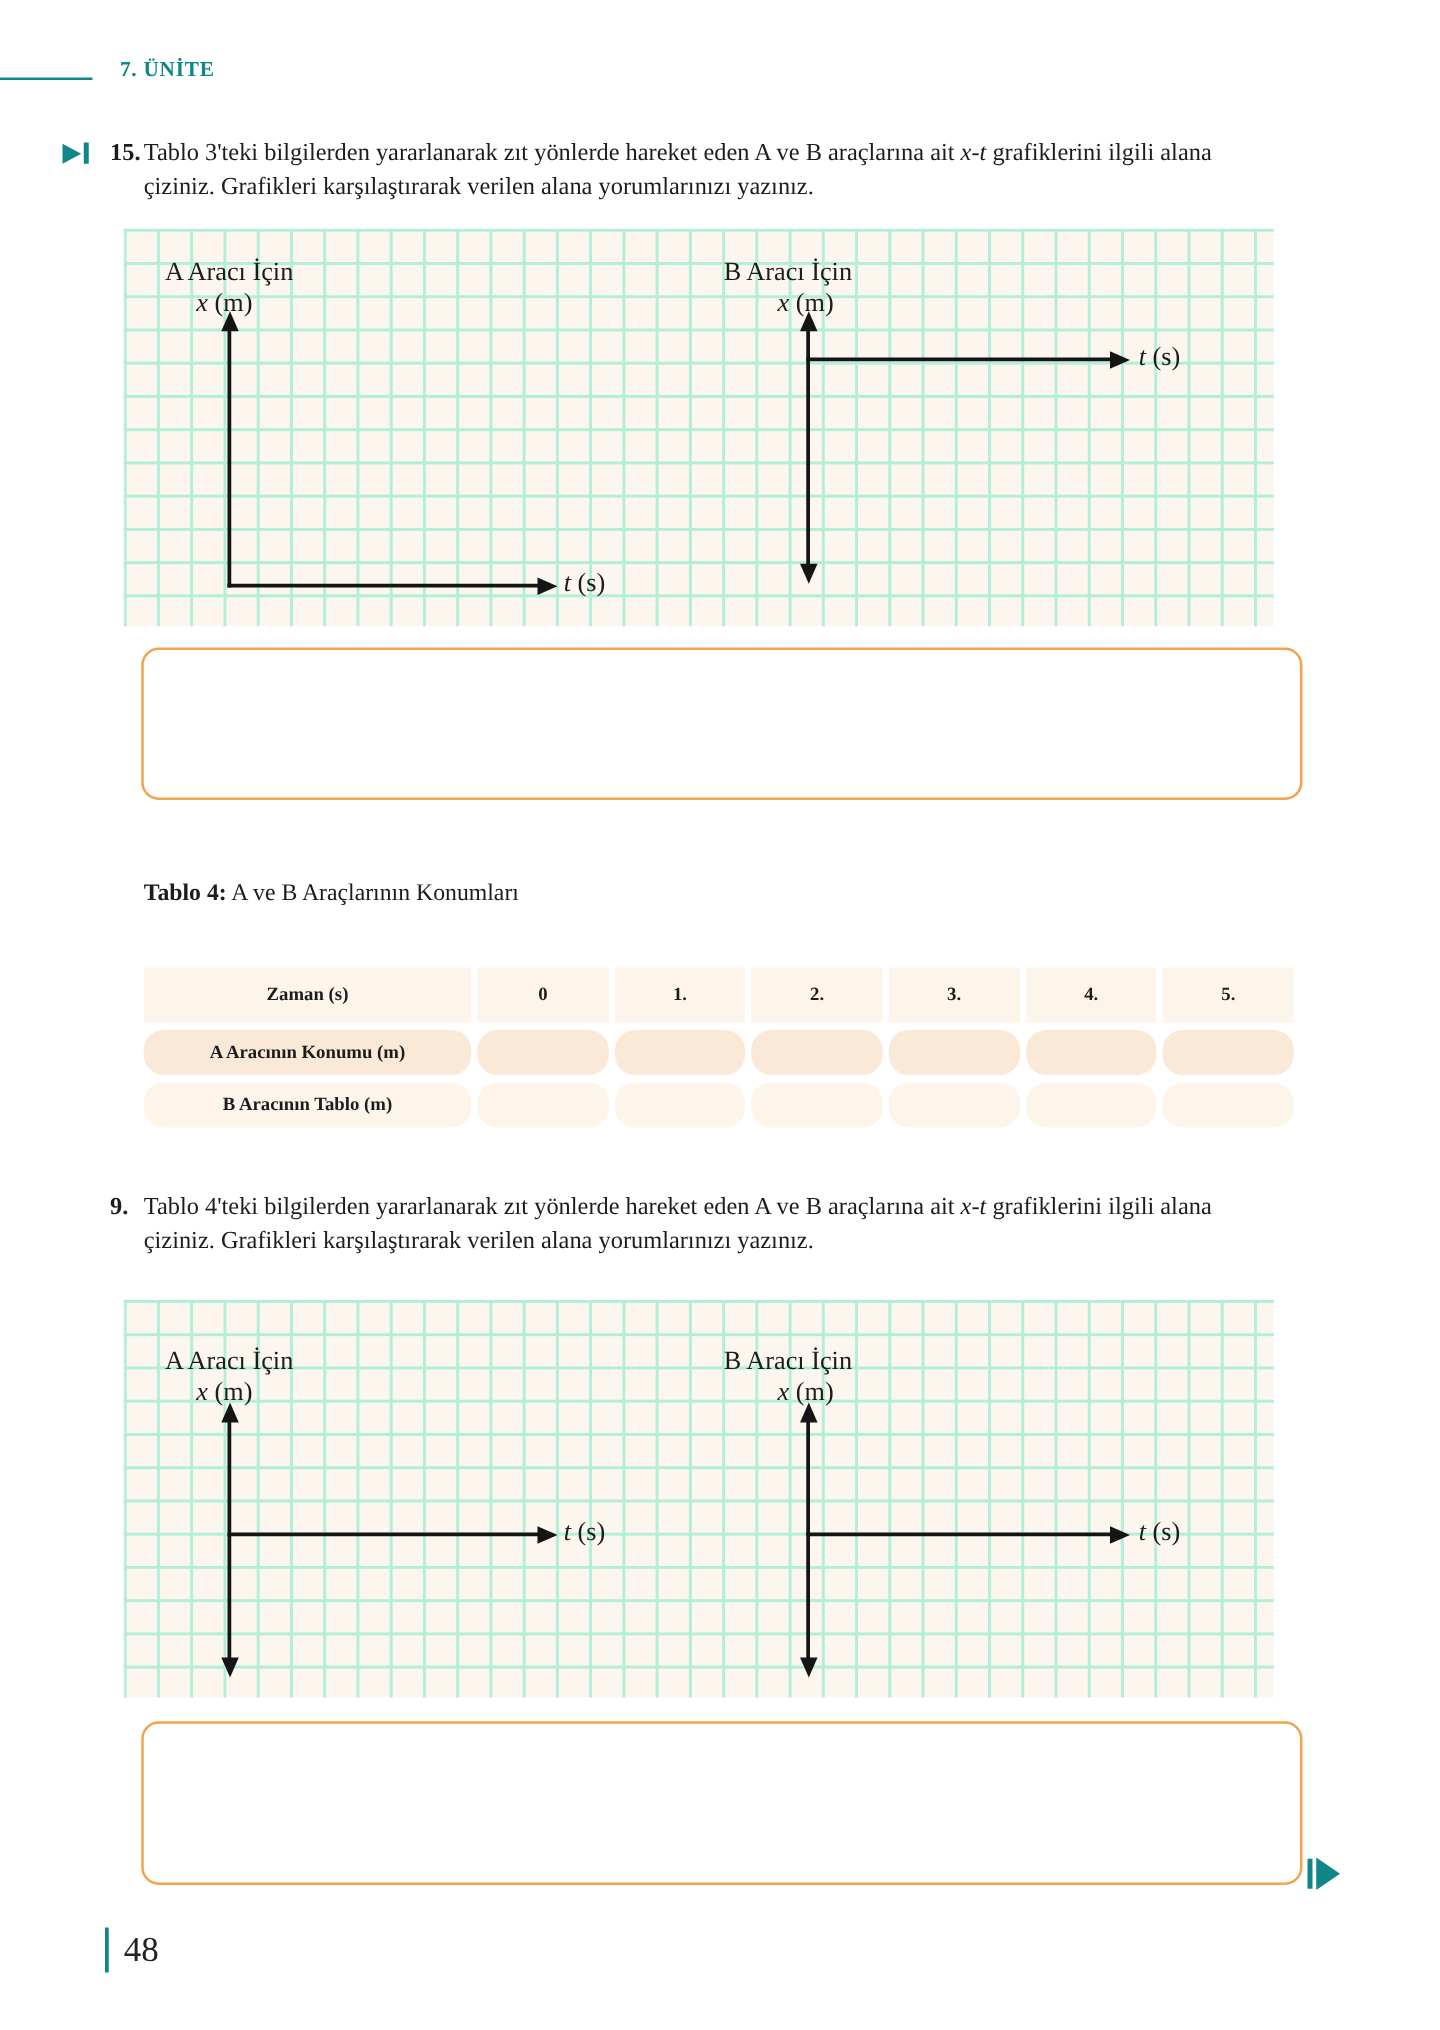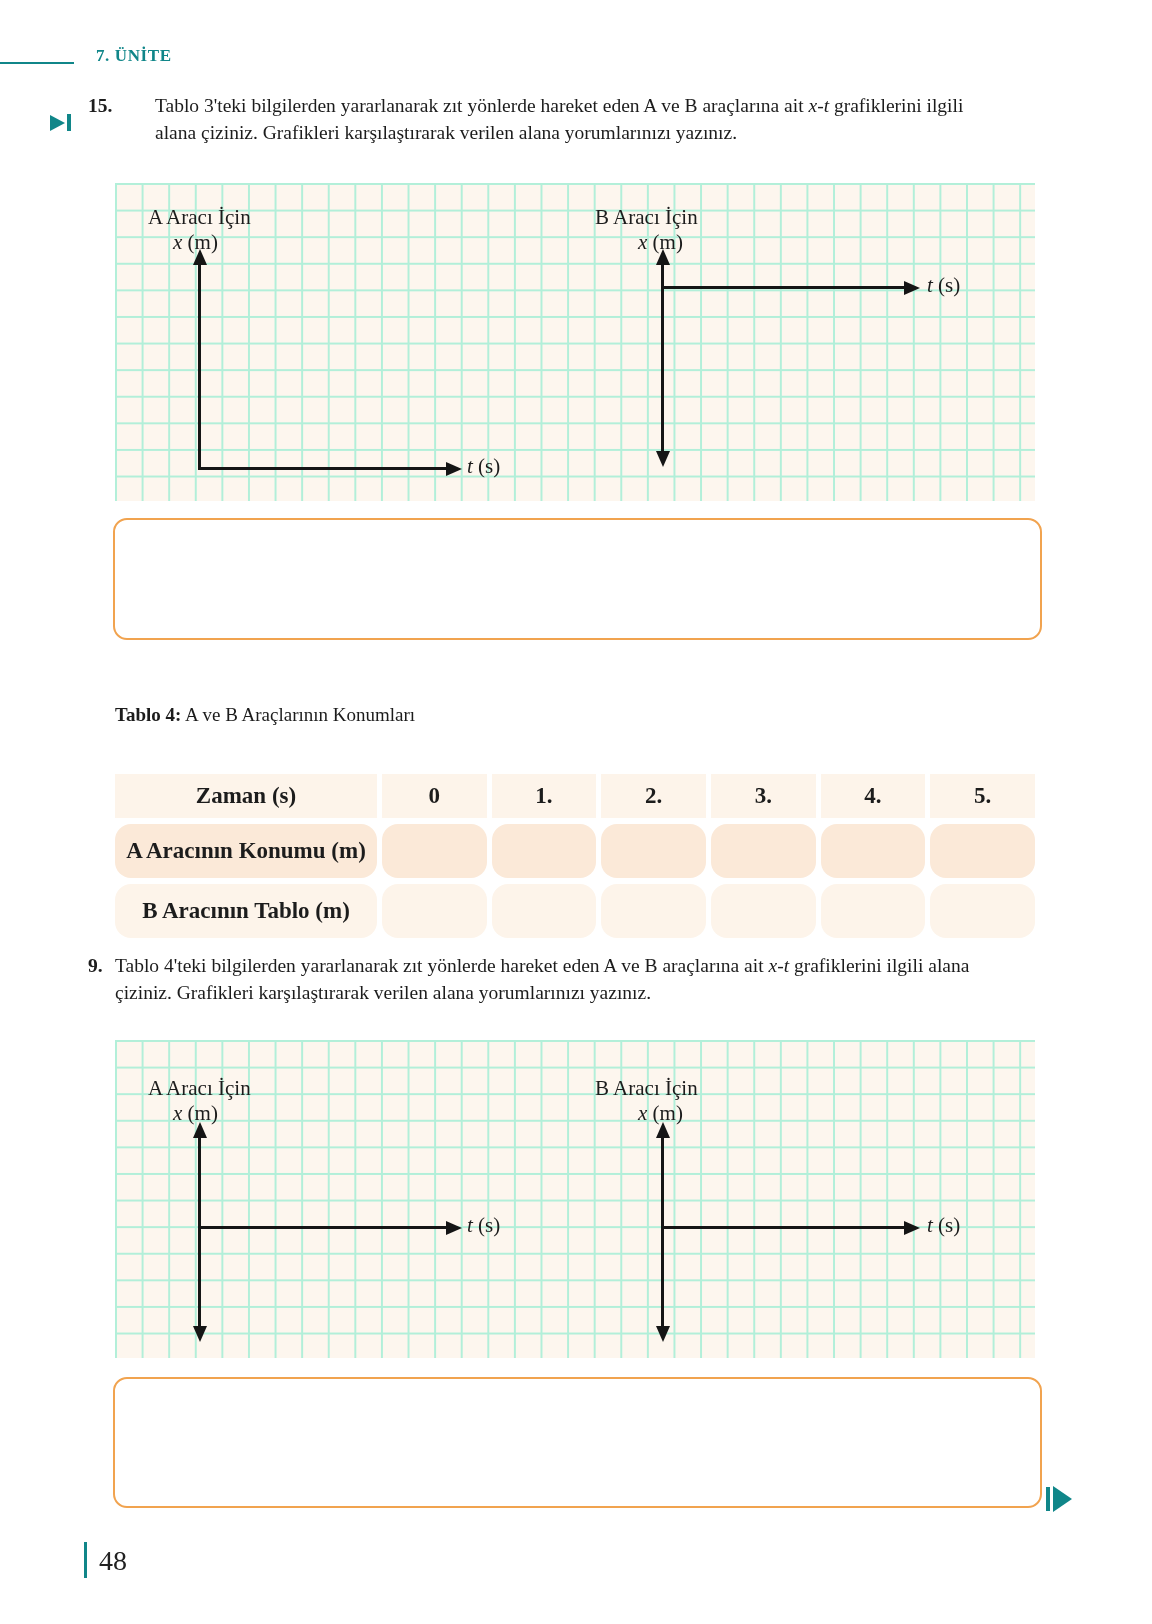--- a/index.html
+++ b/index.html
@@ -18,32 +18,32 @@
   }
 
   
   .unit-rule{position:absolute;left:0;top:62px;width:74px;height:2px;background:var(--teal);}
   .unit-label{position:absolute;left:96px;top:46px;font-size:17px;letter-spacing:.6px;color:var(--teal);font-weight:600;}
 
   
   .q{position:absolute;display:flex;font-size:19.5px;line-height:27px;}
   .q .num{font-weight:bold;width:27px;flex:none;}
   .q .qtext{flex:1;}
-  #q15{left:88px;top:92px;width:905px;gap:40px;}
+  #q15{left:88px;top:109px;width:905px;}
   #q16{left:88px;top:642px;width:860px;}
   #q17{left:88px;top:952px;width:905px;}
 
   
   .q-marker{position:absolute;left:50px;top:114px;display:flex;align-items:center;}
   .q-marker .tri{width:0;height:0;border-top:8px solid transparent;border-bottom:8px solid transparent;border-left:15px solid var(--teal);}
   .q-marker .bar{width:4px;height:17px;background:var(--teal);margin-left:2px;}
 
   
   .gridarea{
-    position:absolute;left:115px;width:920px;height:318px;
+    position:absolute;left:99px;width:920px;height:318px;
     background-color:var(--grid-bg);
     background-image:
       linear-gradient(to right, var(--grid-line) 2px, transparent 2px),
       linear-gradient(to bottom, var(--grid-line) 2px, transparent 2px);
     background-size:26.6px 26.6px;
   }
   #grid1{top:183px;}
   #grid2{top:1040px;}
 
   .gtitle{position:absolute;font-size:21px;white-space:nowrap;}
@@ -57,24 +57,24 @@
   .arr.right{border-top:7px solid transparent;border-bottom:7px solid transparent;border-left:16px solid #151515;}
 
   
   .ansbox{position:absolute;left:113px;width:925px;background:#fff;border:2px solid var(--orange);border-radius:14px;}
   #ans1{top:518px;height:118px;}
   #ans2{top:1377px;height:127px;}
 
   
   .tcaption{position:absolute;left:115px;top:704px;font-size:19px;}
   .tcaption .cap-b{font-weight:bold;}
-  table.t4{position:absolute;left:110px;top:768px;width:930px;border-collapse:separate;border-spacing:5px 6px;font-size:23px;table-layout:fixed;}
+  table.t4{position:absolute;left:110px;top:768px;width:930px;border-collapse:separate;border-spacing:5px 6px;font-size:15px;table-layout:fixed;}
   .t4 th,.t4 td{text-align:center;vertical-align:middle;font-weight:bold;padding:0;}
   .t4 th{height:44px;}
-  .t4 td{height:54px;border-radius:16px;}
+  .t4 td{height:36px;border-radius:16px;}
   .t4 .c-label{width:262px;}
   .t4 .light{background:var(--tbl-light);}
   .t4 .peach{background:var(--tbl-peach);}
 
   
   .footer-bar{position:absolute;left:84px;top:1542px;width:3px;height:36px;background:var(--teal);}
   .page-num{position:absolute;left:99px;top:1545px;font-family:Liberation Serif, serif;font-size:28px;color:#222;}
 
   .next-icon{position:absolute;left:1046px;top:1486px;display:flex;align-items:center;}
   .next-icon .bar{width:4px;height:24px;background:var(--teal);margin-right:3px;}

